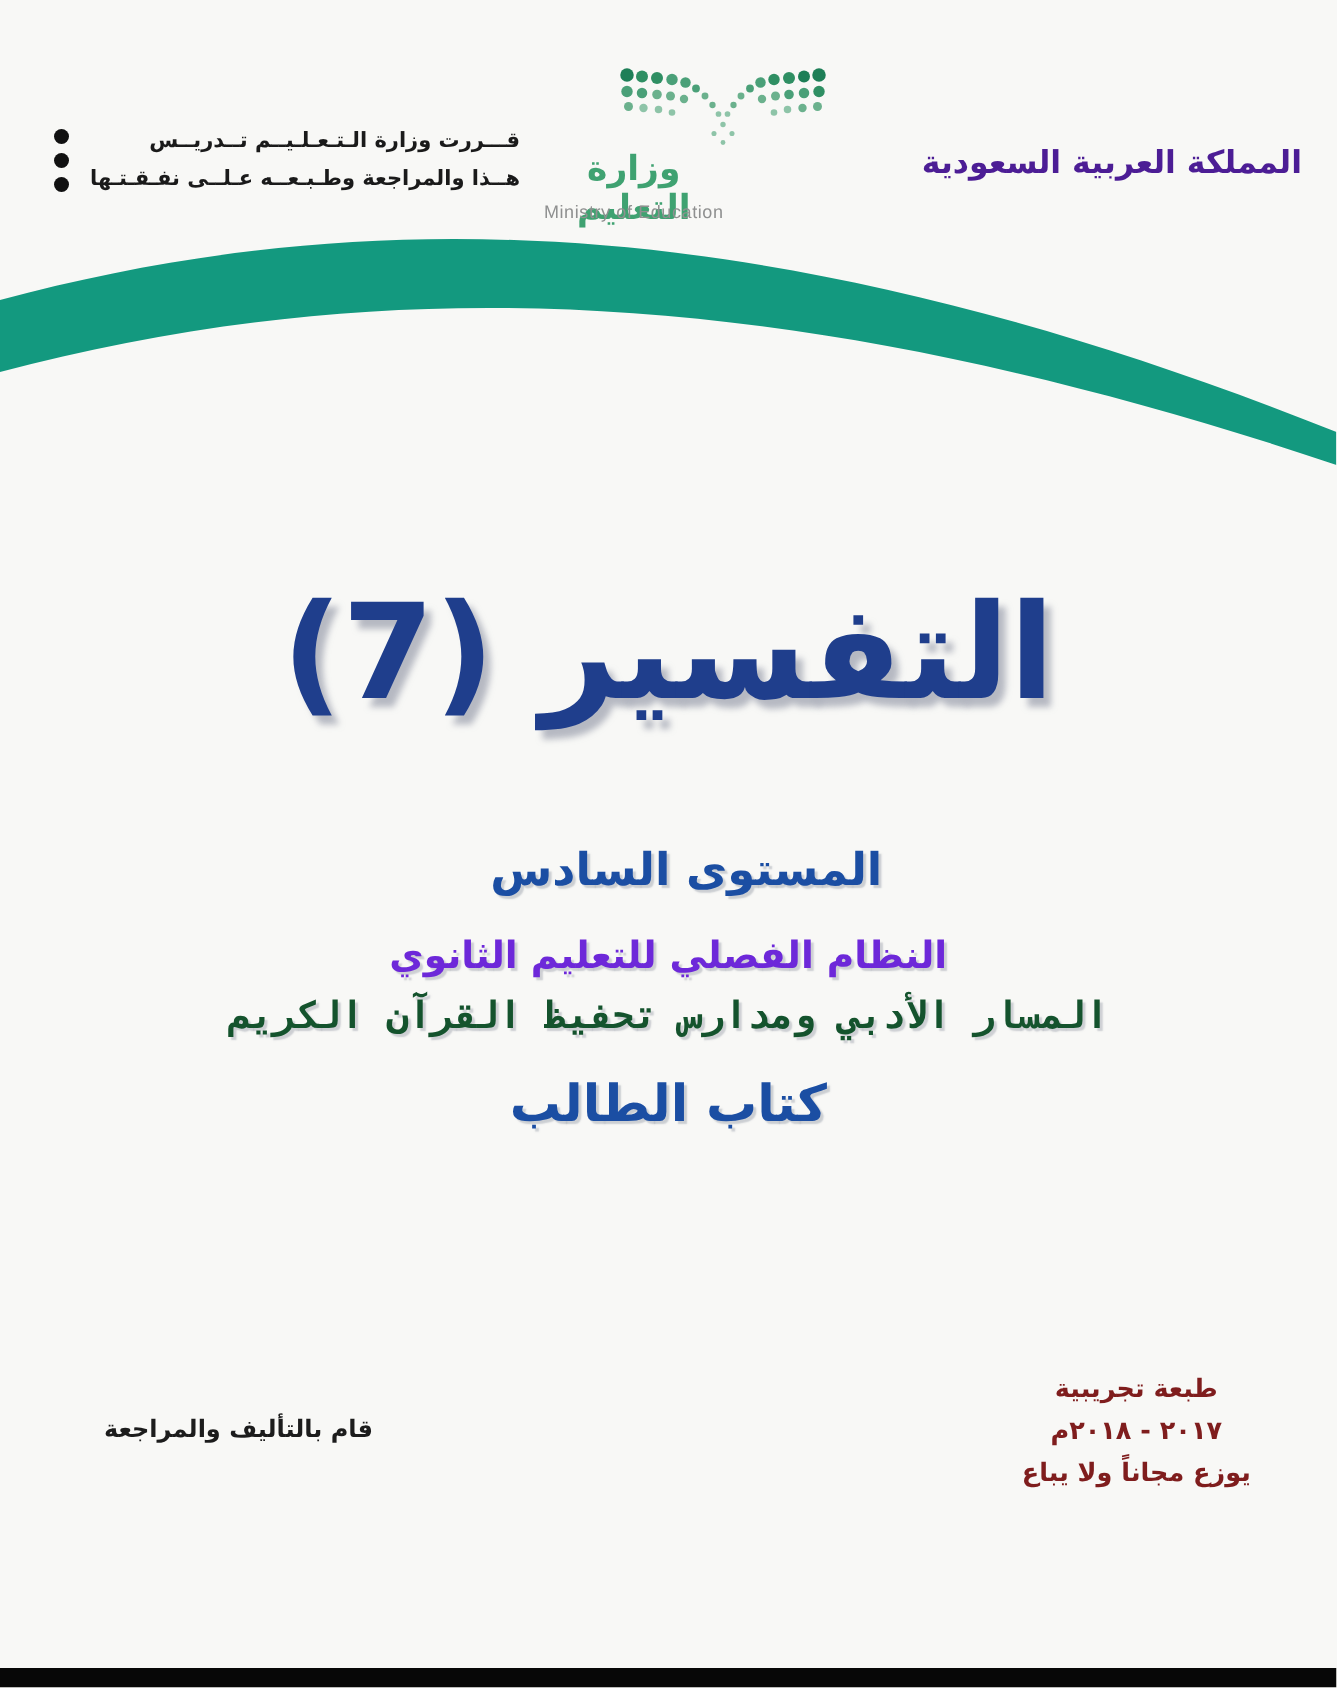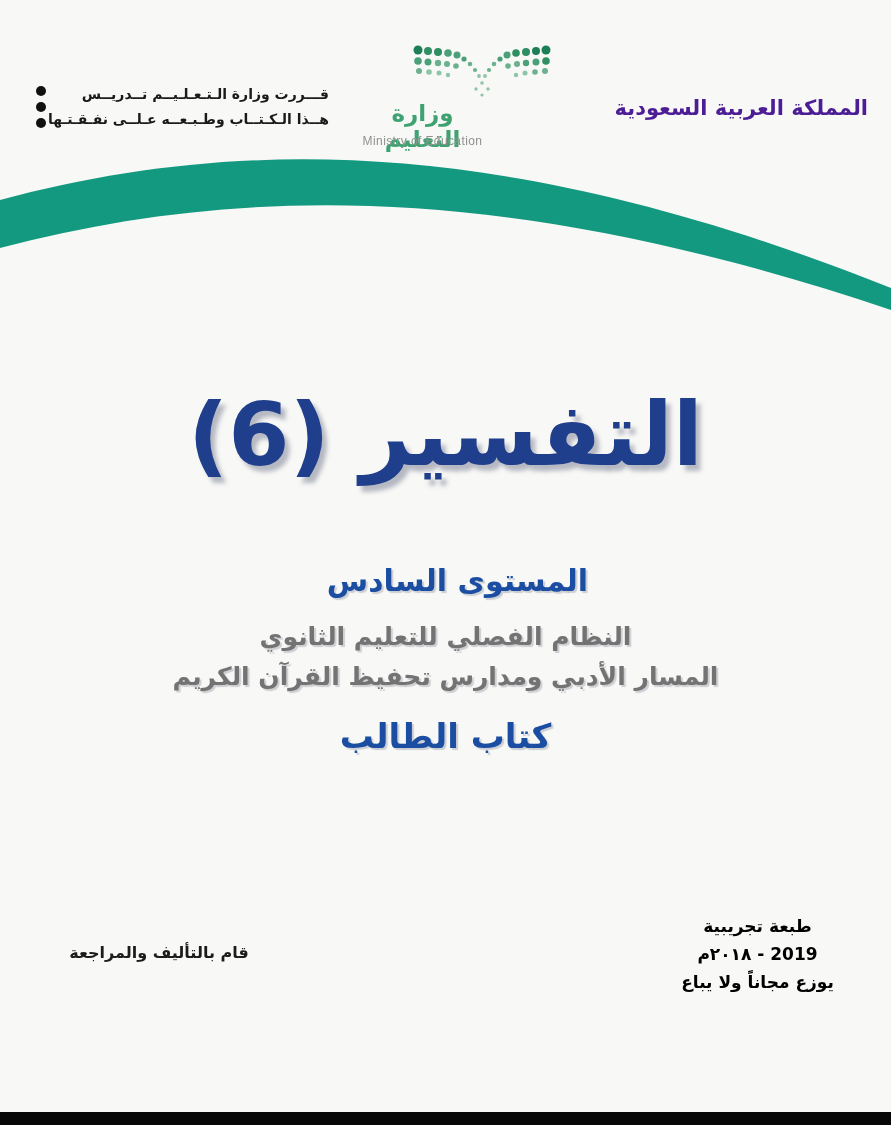--- a/index.html
+++ b/index.html
@@ -6,21 +6,21 @@
   body{
     width:891px;height:1125px;position:relative;overflow:hidden;
     background:#f8f8f6;
     font-family:"DejaVu Sans", sans-serif;
   }
   .abs{position:absolute;}
   
   .decree{left:36px;top:82px;display:flex;align-items:flex-start;}
   .decree .dots{display:flex;flex-direction:column;gap:6px;padding-top:4px;}
   .decree .dot{width:10px;height:10px;border-radius:50%;background:#111;}
-  .decree .lines{margin-left:2px;direction:rtl;text-align:right;
+  .decree .lines{margin-left:14px;direction:rtl;text-align:right;
     font-size:14px;font-weight:bold;color:#1a1a1a;line-height:25px;white-space:nowrap;}
   
   .logo{left:350px;top:42px;width:210px;height:118px;}
   .logo svg{position:absolute;left:62px;top:0;}
   .logo .ar{position:absolute;left:0;top:58px;width:145px;text-align:center;
     direction:rtl;font-size:23px;font-weight:bold;color:#3fa271;}
   .logo .en{position:absolute;left:0;top:92px;width:145px;text-align:center;
     font-family:"Liberation Sans", sans-serif;font-size:12px;color:#8f9090;letter-spacing:.4px;}
   
   .country{right:23px;top:96px;direction:rtl;font-size:21px;font-weight:bold;color:#18a28b;}
@@ -33,38 +33,38 @@
   .level{left:0;top:563px;width:891px;text-align:center;direction:rtl;
     font-size:30px;font-weight:bold;color:#1b4ea3;text-shadow:2px 2px 1px rgba(160,165,175,.5);}
   .sub{left:0;width:891px;text-align:center;direction:rtl;
     font-size:25px;font-weight:bold;color:#4d5669;text-shadow:2px 2px 1px rgba(170,173,182,.55);}
   .sub1{top:622px;}
   .sub2{top:662px;}
   .booktype{left:0;top:716px;width:891px;text-align:center;direction:rtl;
     font-size:34px;font-weight:bold;color:#1b4ea3;text-shadow:2px 2px 1px rgba(160,165,175,.5);}
   
   .edition{left:640px;top:912px;width:235px;text-align:center;direction:rtl;
-    font-size:17px;font-weight:bold;color:#000000;line-height:28px;}
+    font-size:17px;font-weight:bold;color:#7f1d1d;line-height:28px;}
   .authors{left:40px;top:938px;width:238px;text-align:center;direction:rtl;
     font-size:16px;font-weight:bold;color:#1c1c1c;line-height:30px;}
   
   .bottombar{left:0;bottom:0;width:891px;height:13px;}
 </style>
 </head>
 <body>
 
 <div class="abs decree">
   <div class="dots">
     <span class="dot"></span>
     <span class="dot"></span>
     <span class="dot"></span>
   </div>
   <div class="lines">
     <div>قـــررت وزارة الـتـعـلـيــم تــدريــس</div>
-    <div>هــذا الـكـتــاب وطـبـعــه عـلــى نفـقـتـها</div>
+    <div>هــذا والمراجعة وطـبـعــه عـلــى نفـقـتـها</div>
   </div>
 </div>
 
 <div class="abs logo">
   <svg id="logo-dots" width="140" height="62" viewBox="0 0 140 62">
       <circle cx="6" cy="8" r="4.5" fill="#1e7f57"></circle>
       <circle cx="16" cy="9" r="4" fill="#2f8f63"></circle>
       <circle cx="26" cy="10" r="4" fill="#2f8f63"></circle>
       <circle cx="36" cy="11" r="3.8" fill="#4aa078"></circle>
       <circle cx="45" cy="13" r="3.5" fill="#4aa078"></circle>
@@ -107,29 +107,29 @@
   <div class="ar" style="color: rgb(63, 162, 113);">وزارة التعليم</div>
   <div class="en">Ministry of Education</div>
 </div>
 
 <div class="abs country" style="color: #4c1d95;">المملكة العربية السعودية</div>
 
 <svg class="abs swoosh" viewBox="0 0 891 1125">
   <path d="M 0,200 C 250,133 520,140 891,288 L 891,310 C 520,185 250,182 0,248 Z" fill="#13997f"></path>
 </svg>
 
-<div class="abs title" style="color: rgb(31, 62, 140);">التفسير (6)</div>
+<div class="abs title" style="color: rgb(31, 62, 140);">التفسير (7)</div>
 <div class="abs level" style="color: rgb(27, 78, 163); padding-left: 12px;">المستوى السادس</div>
-<div class="abs sub sub1" style="color: #737373;">النظام الفصلي للتعليم الثانوي</div>
-<div class="abs sub sub2" style="color: #737373;">المسار الأدبي ومدارس تحفيظ القرآن الكريم</div>
+<div class="abs sub sub1" style="color: #6d28d9;">النظام الفصلي للتعليم الثانوي</div>
+<div class="abs sub sub2" style="color: #14532d; font-family: Liberation Mono, monospace;">المسار الأدبي ومدارس تحفيظ القرآن الكريم</div>
 <div class="abs booktype" style="color: rgb(27, 78, 163);">كتاب الطالب</div>
 
 <div class="abs edition">
   <div>طبعة تجريبية</div>
-  <div>2019 - ٢٠١٨م</div>
+  <div>٢٠١٧ - ٢٠١٨م</div>
   <div>يوزع مجاناً ولا يباع</div>
 </div>
 
 <div class="abs authors">
   <div>قام بالتأليف والمراجعة</div>
 </div>
 
 <div class="abs bottombar" style="background: rgb(7, 7, 7);"></div>
 
 </body></html>

